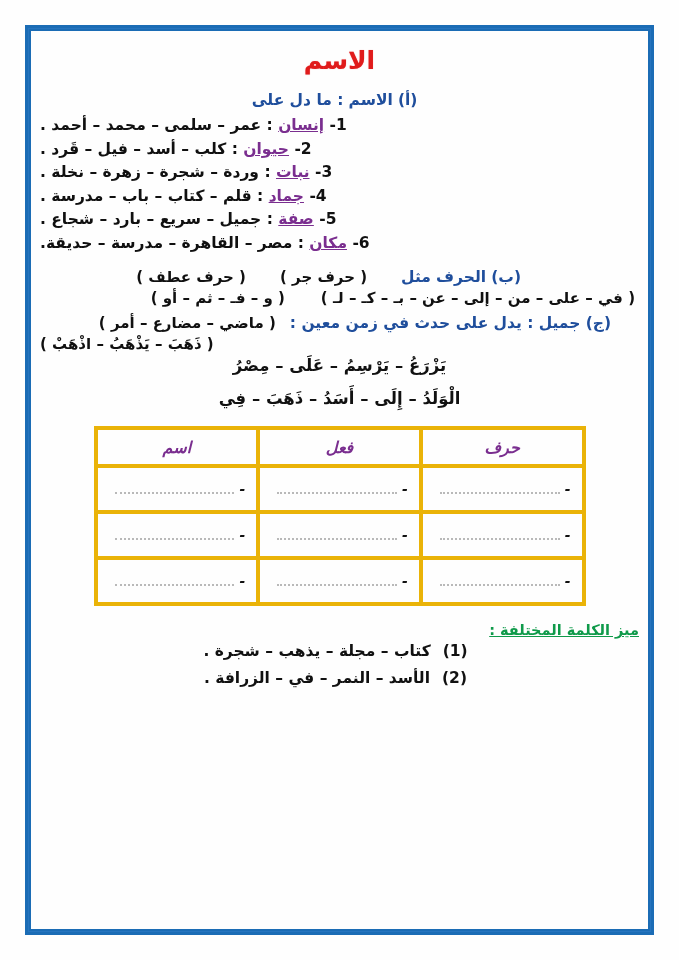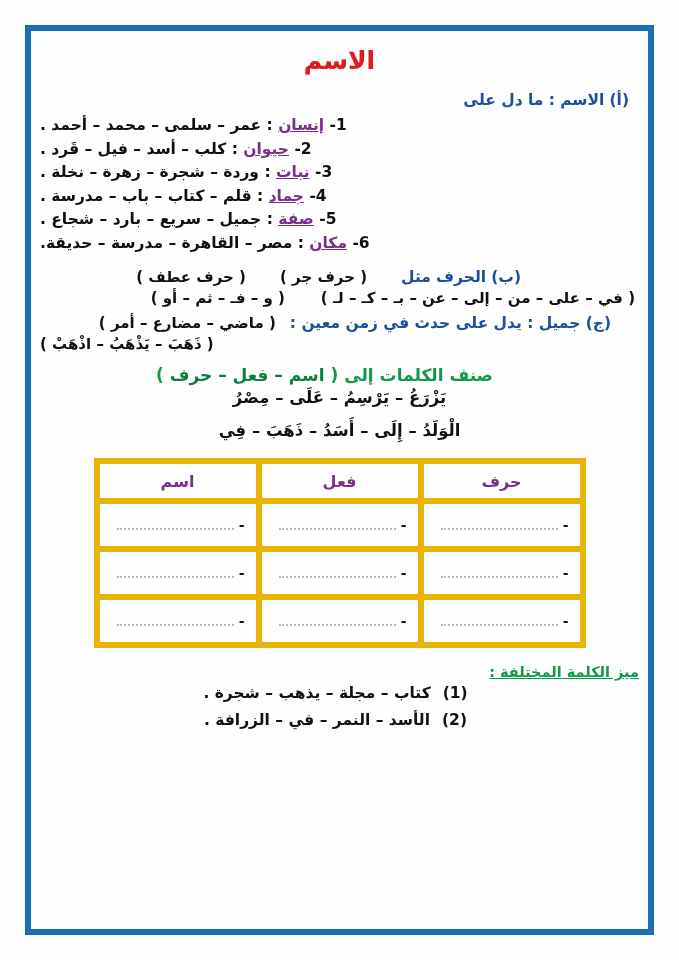--- a/index.html
+++ b/index.html
@@ -78,21 +78,21 @@
   .idx {
     color: #111;
     font-weight: bold;
   }
   .cat {
     color: #7a2e8f;
     text-decoration: underline;
     font-weight: bold;
   }
 
-  .rowA { text-align: right; padding-right: 10px; }
+  .rowA { text-align: center; padding-right: 10px; }
 
   .list-block { margin-top: 2px; }
   .list-block .line {
     text-align: left;
     padding-right: 34px;
   }
 
   .sec-b { margin-top: 10px; }
   .paren {
     color: #101010;
@@ -140,23 +140,24 @@
     width: 492px;
   }
   table.classify {
     width: 100%;
     border-collapse: collapse;
     table-layout: fixed;
     border: 3px solid #111;
   }
   table.classify th,
   table.classify td {
-    border: 6px solid #eab308;
+    border: 4px solid #eab308;
     height: 40px;
     vertical-align: middle;
+    font-style: italic;
   }
   table.classify th {
     color: #7a2e8f;
     font-size: 16px;
     font-weight: bold;
     text-align: center;
     height: 32px;
   }
   .cell-inner {
     display: flex;
@@ -284,25 +285,20 @@
           <span class="sec-head u">جميل</span>
           <span class="sec-head">: يدل على حدث في زمن معين :</span>
         </span>
         <span class="paren">( ماضي – مضارع – أمر  )</span>
       </div>
       <div class="flexline" style="justify-content:flex-end; padding-right:196px;">
         <span>( ذَهَبَ  –  يَذْهَبُ  –  اذْهَبْ )</span>
       </div>
     </div>
 
-    <div class="green-instr">
-      <span>صنف الكلمات إلى (</span>
-      <span class="dark">اسم  –  فعل – حرف</span>
-      <span>)</span>
-    </div>
 
     <div class="word-line">يَزْرَعُ  –  يَرْسِمُ  –  عَلَى  –  مِصْرُ</div>
     <div class="word-line first">الْوَلَدُ  –  إِلَى  –  أَسَدُ  –  ذَهَبَ  –  فِي</div>
 
     <div class="tbl-wrap">
       <table class="classify">
         <thead>
           <tr>
             <th>حرف</th>
             <th>فعل</th>

